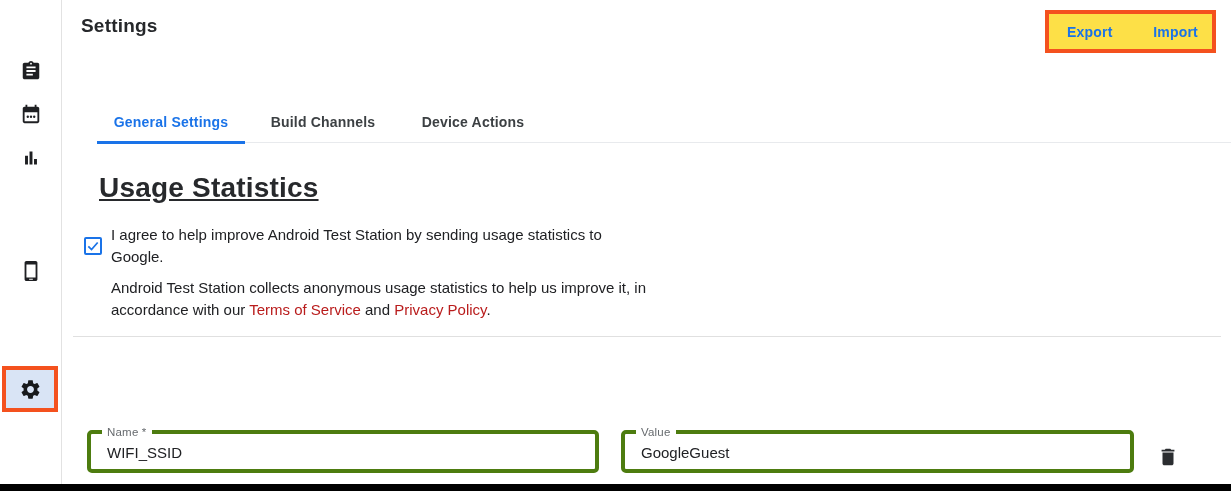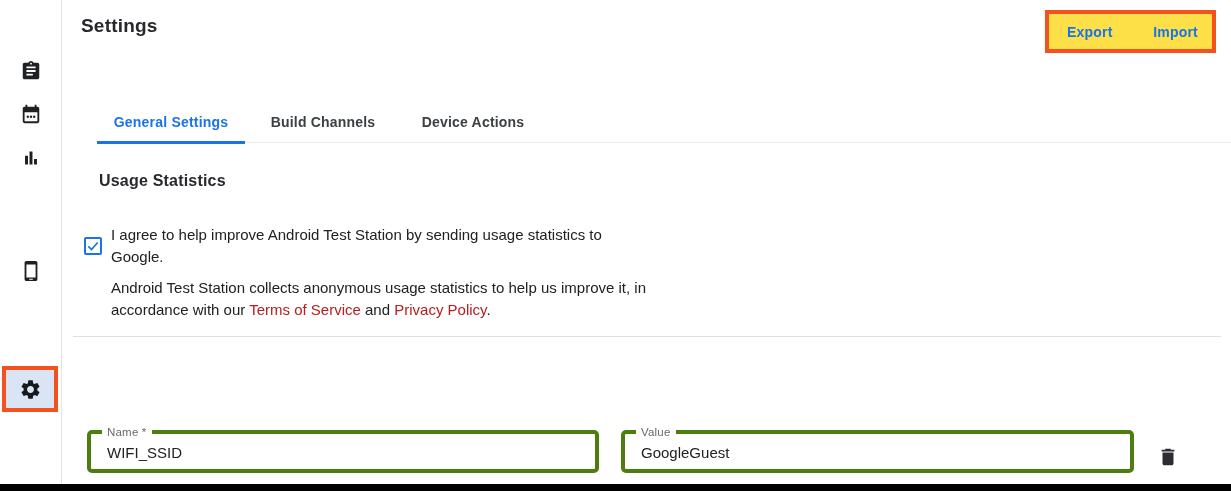--- a/index.html
+++ b/index.html
@@ -28,21 +28,21 @@
   
   .tabs { position:absolute; left:0; top:100px; right:0; height:43px; border-bottom:1px solid #e8eaed; display:flex;margin-left:34px; }
   .tab { position:relative; height:43px; display:flex; align-items:center; justify-content:center; font-size:14px; font-weight:bold; color:#3c4043; cursor:pointer; letter-spacing:.2px; }
   .tab:nth-child(1){ width:148px; }
   .tab:nth-child(2){ width:156px; }
   .tab:nth-child(3){ width:144px; }
   .tab.active { color:#1a73e8; }
   .tab.active::after { content:""; position:absolute; left:0; right:0; bottom:-1px; height:3px; background:#1a73e8; }
 
   
-  .section-heading { position:absolute; left:36px; font-size:16px; color:#27292c; letter-spacing:.2px; }
+  .section-heading { position:absolute; left:36px; font-size:28px; color:#27292c; letter-spacing:.2px;text-decoration:underline; }
   .h-usage { top:172px; }
   .agree-row { position:absolute; left:21px; top:224px; display:flex; align-items:center; }
   .checkbox { width:18px; height:18px; border:2px solid #1a73e8; border-radius:2px; margin-right:9px; flex:0 0 auto; display:flex; align-items:center; justify-content:center; cursor:pointer; background:#fff; }
   .checkbox svg { width:14px; height:14px; }
   .checkbox polyline { fill:none; stroke:#1a73e8; stroke-width:3; }
   .body-text { font-size:15px; line-height:22px; color:#202124; }
   .info-para { position:absolute; left:48px; top:277px; }
   .text-link { color:#b91c1c; text-decoration:none; cursor:pointer; }
 
   .divider { position:absolute; left:10px; top:336px; width:1148px; height:1px; background:#e0e0e0; }

